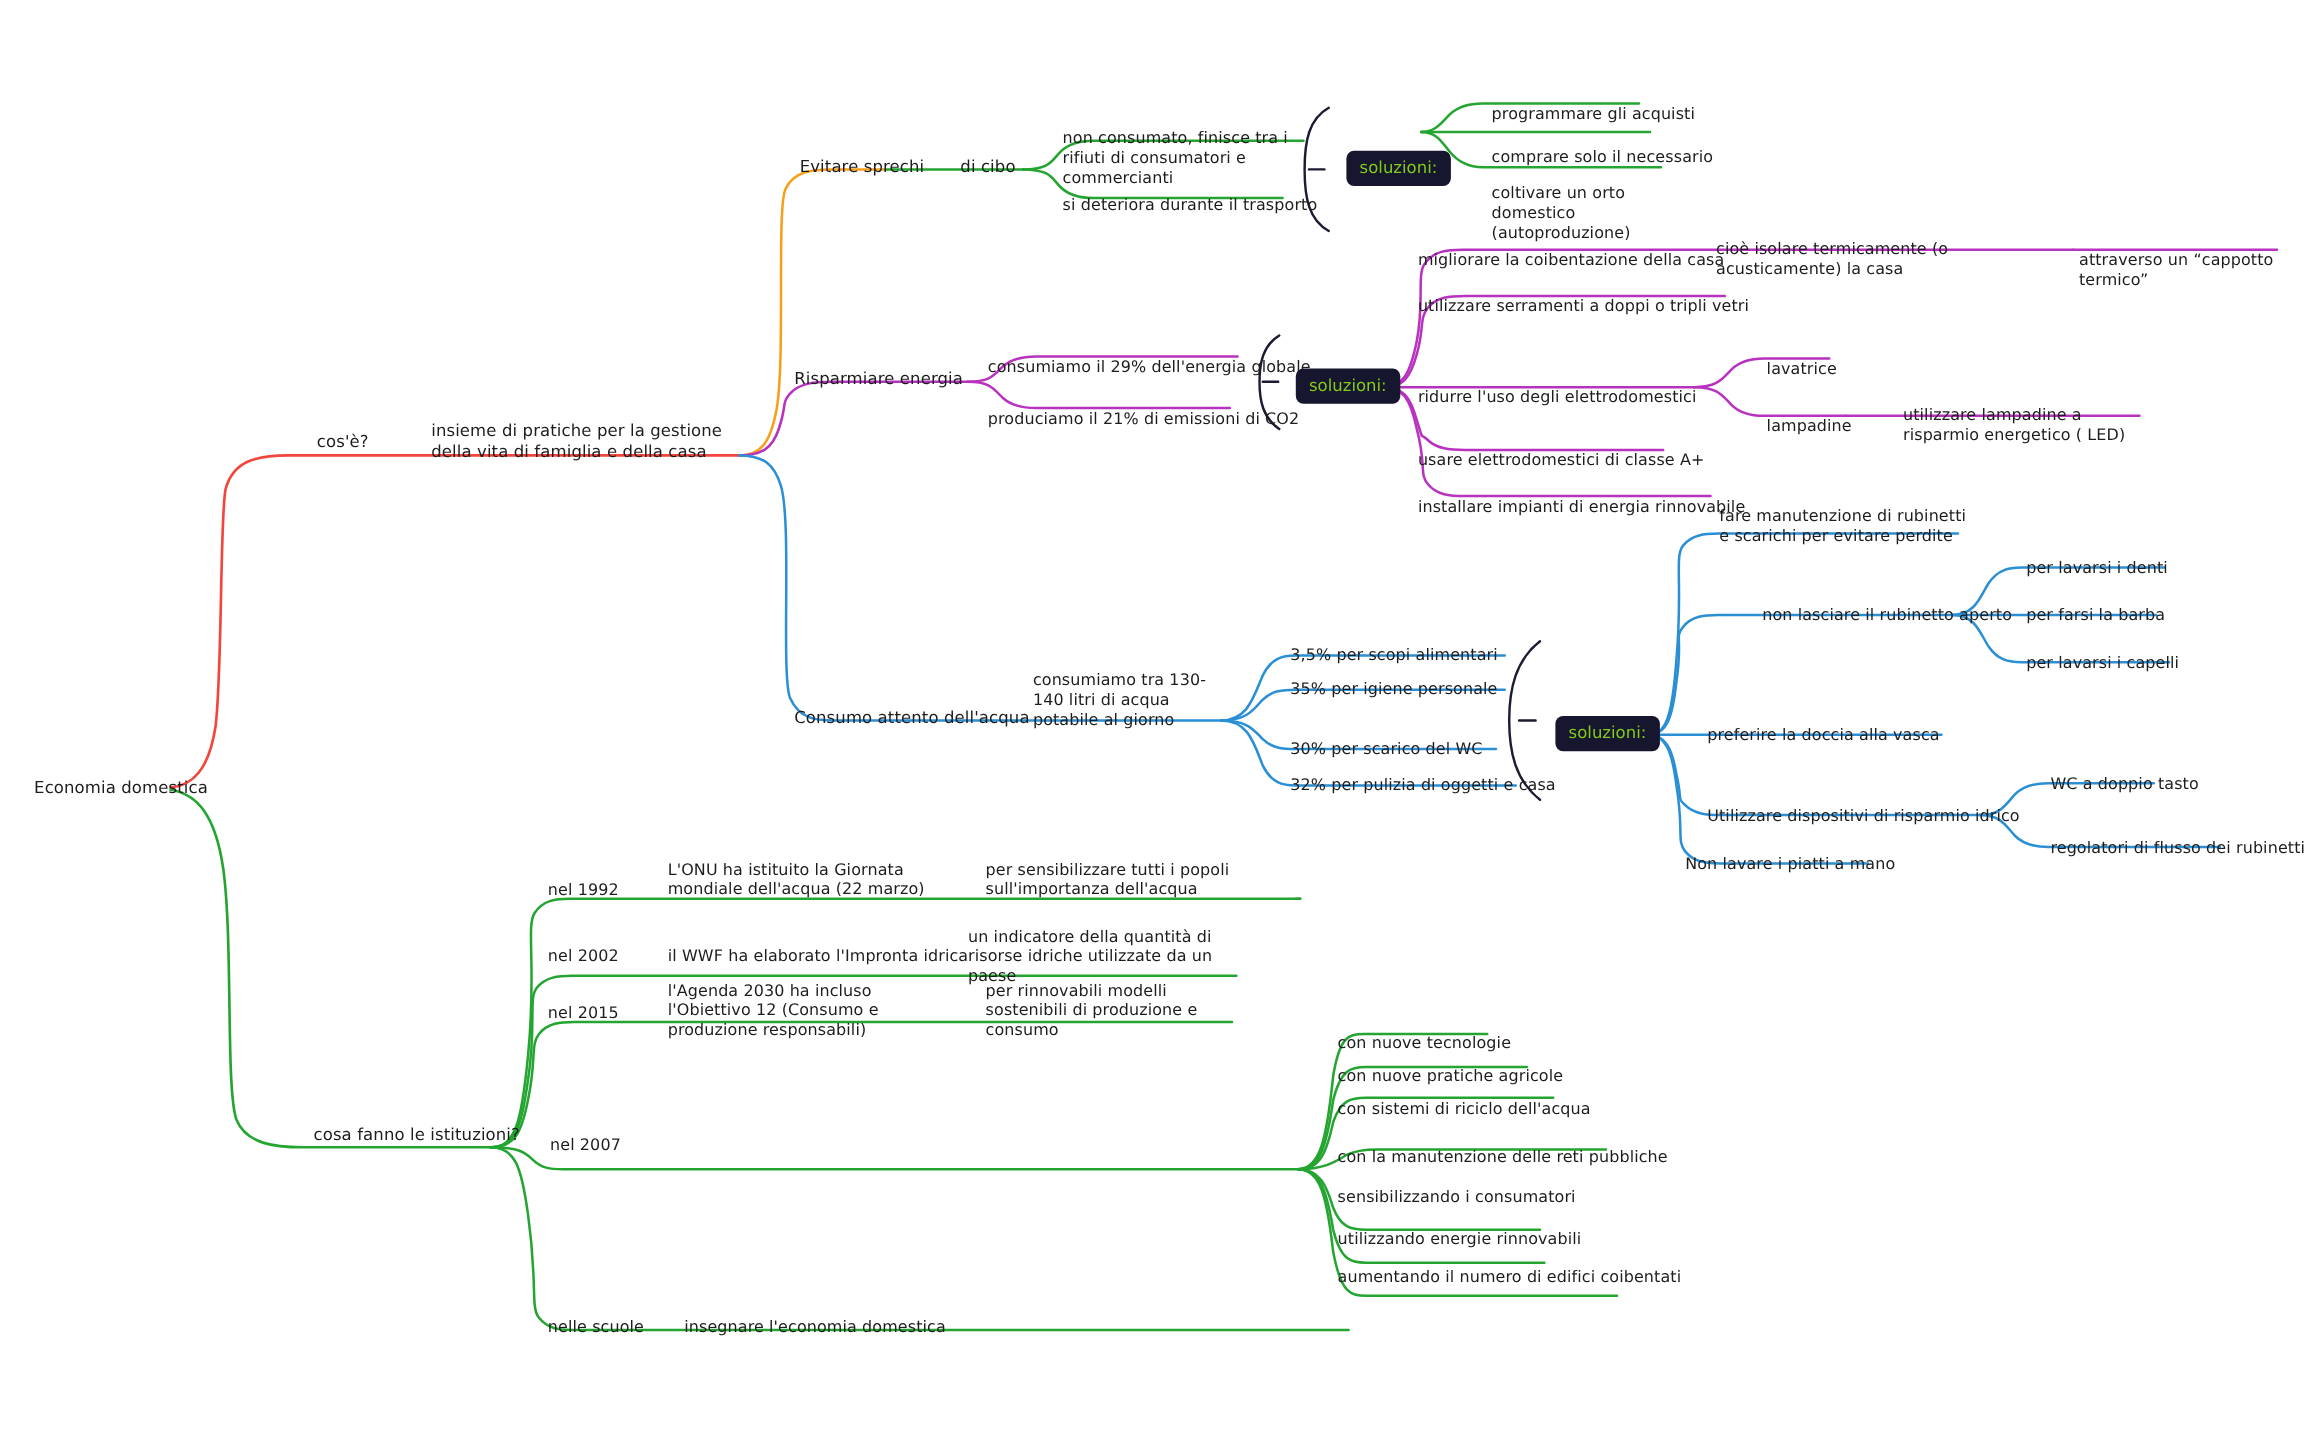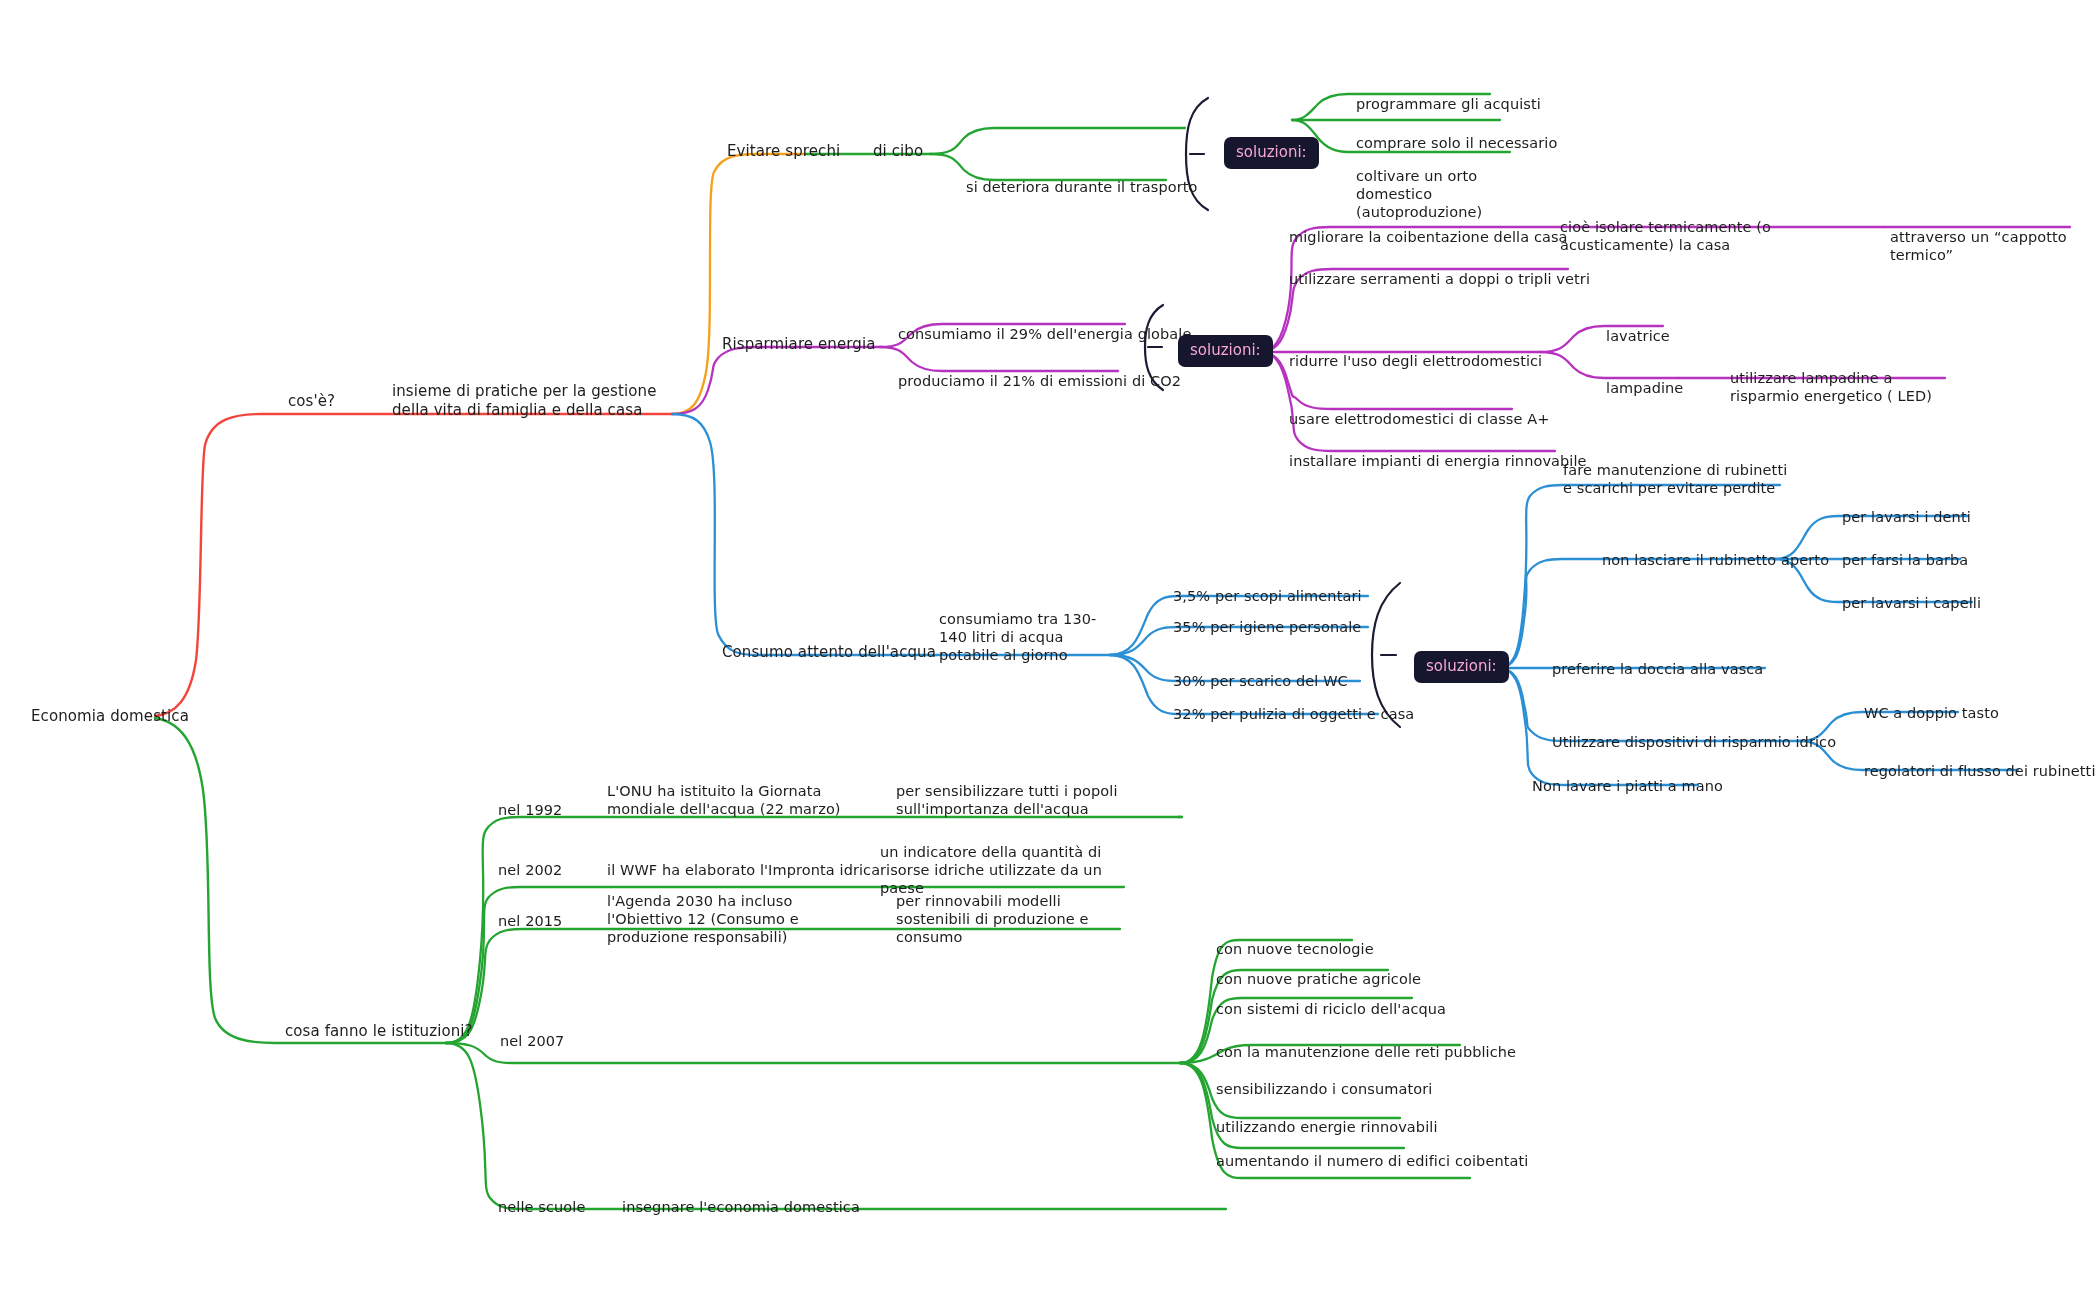--- a/index.html
+++ b/index.html
@@ -18,21 +18,21 @@
     letter-spacing:0.1px;
     color:#1d1d1d;
     white-space:pre-line;
     -webkit-font-smoothing:antialiased;
   }
   .lbl.sm{font-size:14.5px;line-height:18px;}
   .lbl.root{font-size:15px;}
   .badge{
     position:absolute;
     background:#16162e;
-    color:#f9a8d4;
+    color:#84cc16;
     font-size:15px;
     line-height:1;
     padding:8px 12px 9px 12px;
     border-radius:7px;
     white-space:nowrap;
     font-weight:400;
   }
 </style>
 </head>
 <body>
@@ -128,20 +128,21 @@
     </g>
   </svg>
 
   <div class="lbl root" style="left:31px; top:707px;">Economia domestica</div>
 
   <div class="lbl" style="left:288px; top:392px;">cos'è?</div>
   <div class="lbl" style="left:392px; top:382px; width:270px;">insieme di pratiche per la gestione della vita di famiglia e della casa</div>
 
   <div class="lbl" style="left:727px; top:142px;">Evitare sprechi</div>
   <div class="lbl" style="left:873px; top:142px;">di cibo</div>
+  <div class="lbl sm" style="left:966px; top:117px; width:235px;">non consumato, finisce tra i rifiuti di consumatori e commercianti</div>
   <div class="lbl sm" style="left:966px; top:178px; width:250px;">si deteriora durante il trasporto</div>
 
   <div class="badge" style="left:1224px; top:137px;">soluzioni:</div>
 
   <div class="lbl sm" style="left:1356px; top:95px;">programmare gli acquisti</div>
   <div class="lbl sm" style="left:1356px; top:134px;">comprare solo il necessario</div>
   <div class="lbl sm" style="left:1356px; top:167px; width:175px;">coltivare un orto domestico (autoproduzione)</div>
 
   <div class="lbl" style="left:722px; top:335px;">Risparmiare energia</div>
   <div class="lbl sm" style="left:898px; top:325px;">consumiamo il 29% dell'energia globale</div>

